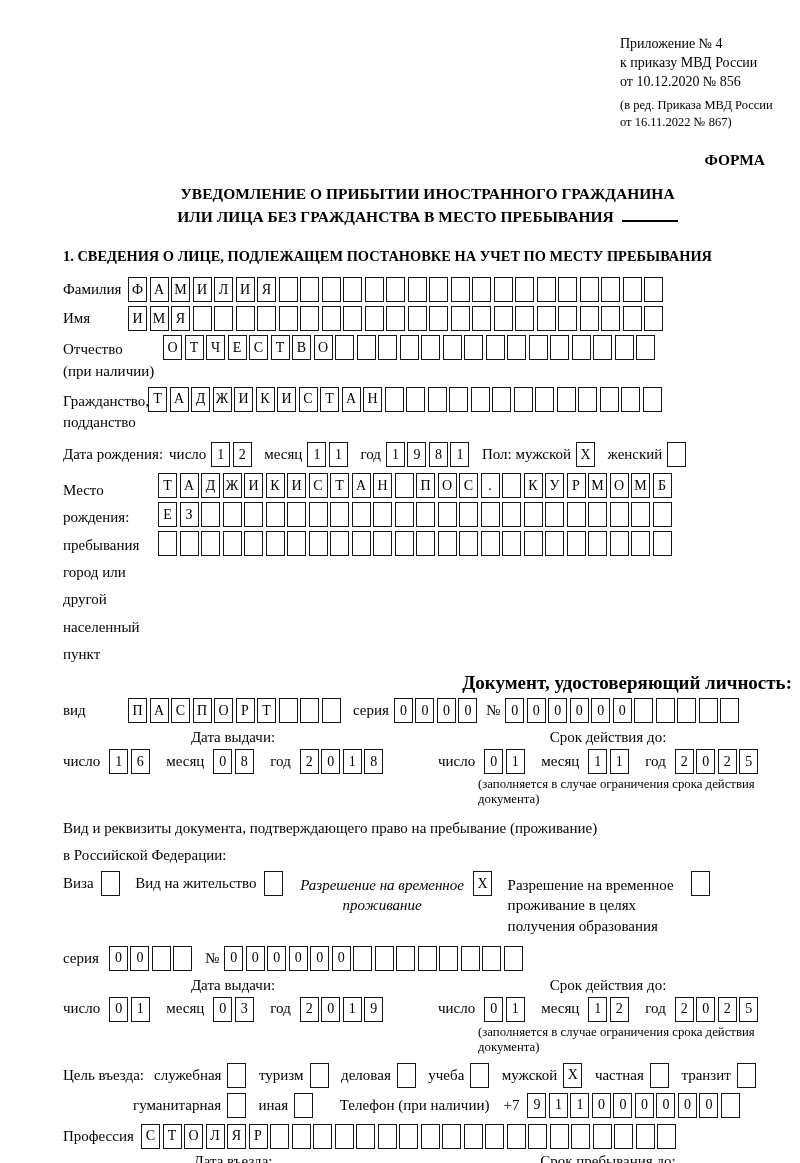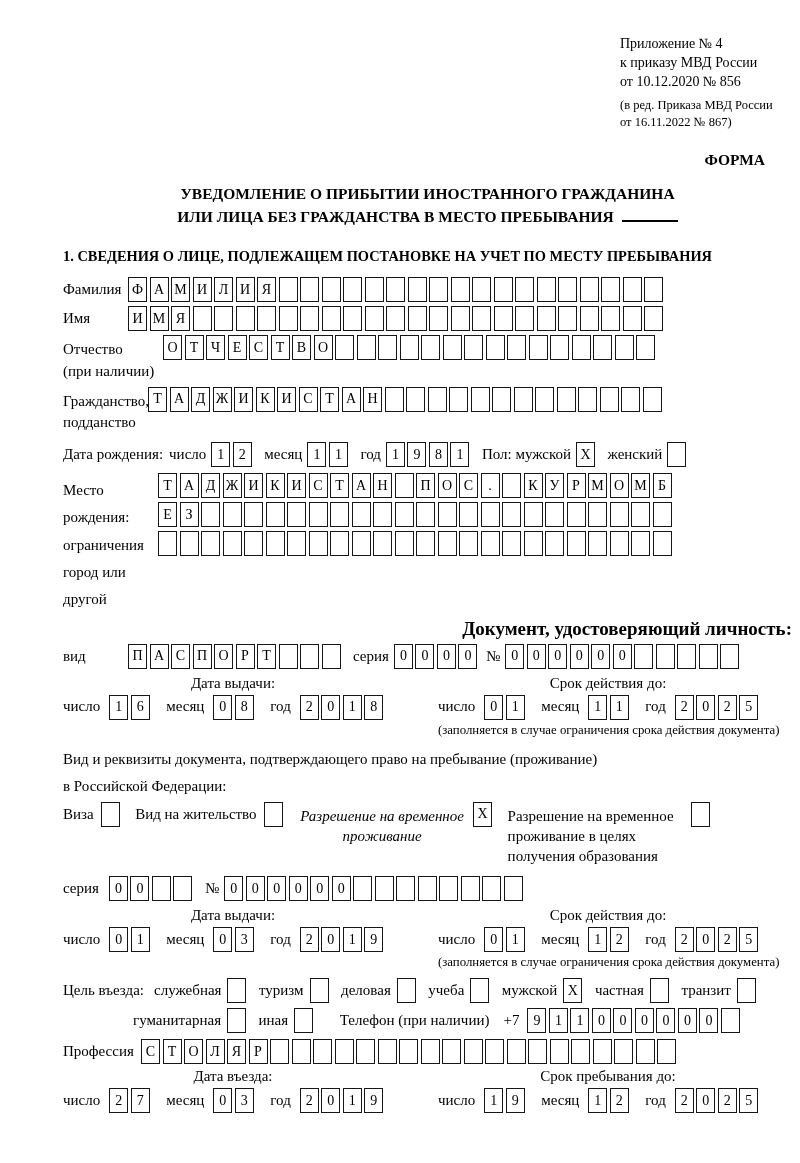--- a/index.html
+++ b/index.html
@@ -34,21 +34,21 @@
   .dlab.first { margin-left:0; }
 
   .dochead { font-weight:bold; text-align:right; font-size:19px; margin:3px 0 4px; }
 
   .dhx { display:flex; margin-top:6px; }
   .dh1 { width:375px; flex:none; }
   .dh2 { flex:1; }
   .dtitle { font-size:15px; text-align:center; margin-bottom:3px; }
   .dh1 .dtitle { width:340px; }
   .dh2 .dtitle { width:340px; }
-  .dnote { font-size:12.8px; margin-top:3px; }
+  .dnote { font-size:12.8px; margin-top:3px;margin-left:40px; }
 
   .introtxt { font-size:15px; margin:8px 0 2px; line-height:1.8; }
 
   .optrow { display:flex; align-items:flex-start; margin:2px 0 10px; }
   .opt { display:flex; align-items:flex-start; margin-right:13px; }
   .optlbl { font-size:15px; padding-top:4px; margin-right:7px; }
   .optlbl.c2 { width:168px; text-align:center; line-height:1.35;font-style:italic; }
   .optlbl.c3 { width:176px; text-align:left; line-height:1.35; }
 
   .vrow { display:flex; align-items:center; margin-bottom:5px; }
@@ -231,22 +231,23 @@
       </span>
     <span class="dlab">женский</span>
     <span class="cells">
         <span class="cell"></span>
       </span>
   </div>
 
   <div class="frow">
     <span class="lblblock w95" style="line-height:1.82;">
       <div>Место рождения:</div>
-      <div>ограничения</div>
+      <div>пребывания</div>
       <div>город или другой</div>
+      <div>населенный пункт</div>
     </span>
     <span class="stack">
       <span class="cells">
           <span class="cell">Т</span>
           <span class="cell">А</span>
           <span class="cell">Д</span>
           <span class="cell">Ж</span>
           <span class="cell">И</span>
           <span class="cell">К</span>
           <span class="cell">И</span>

